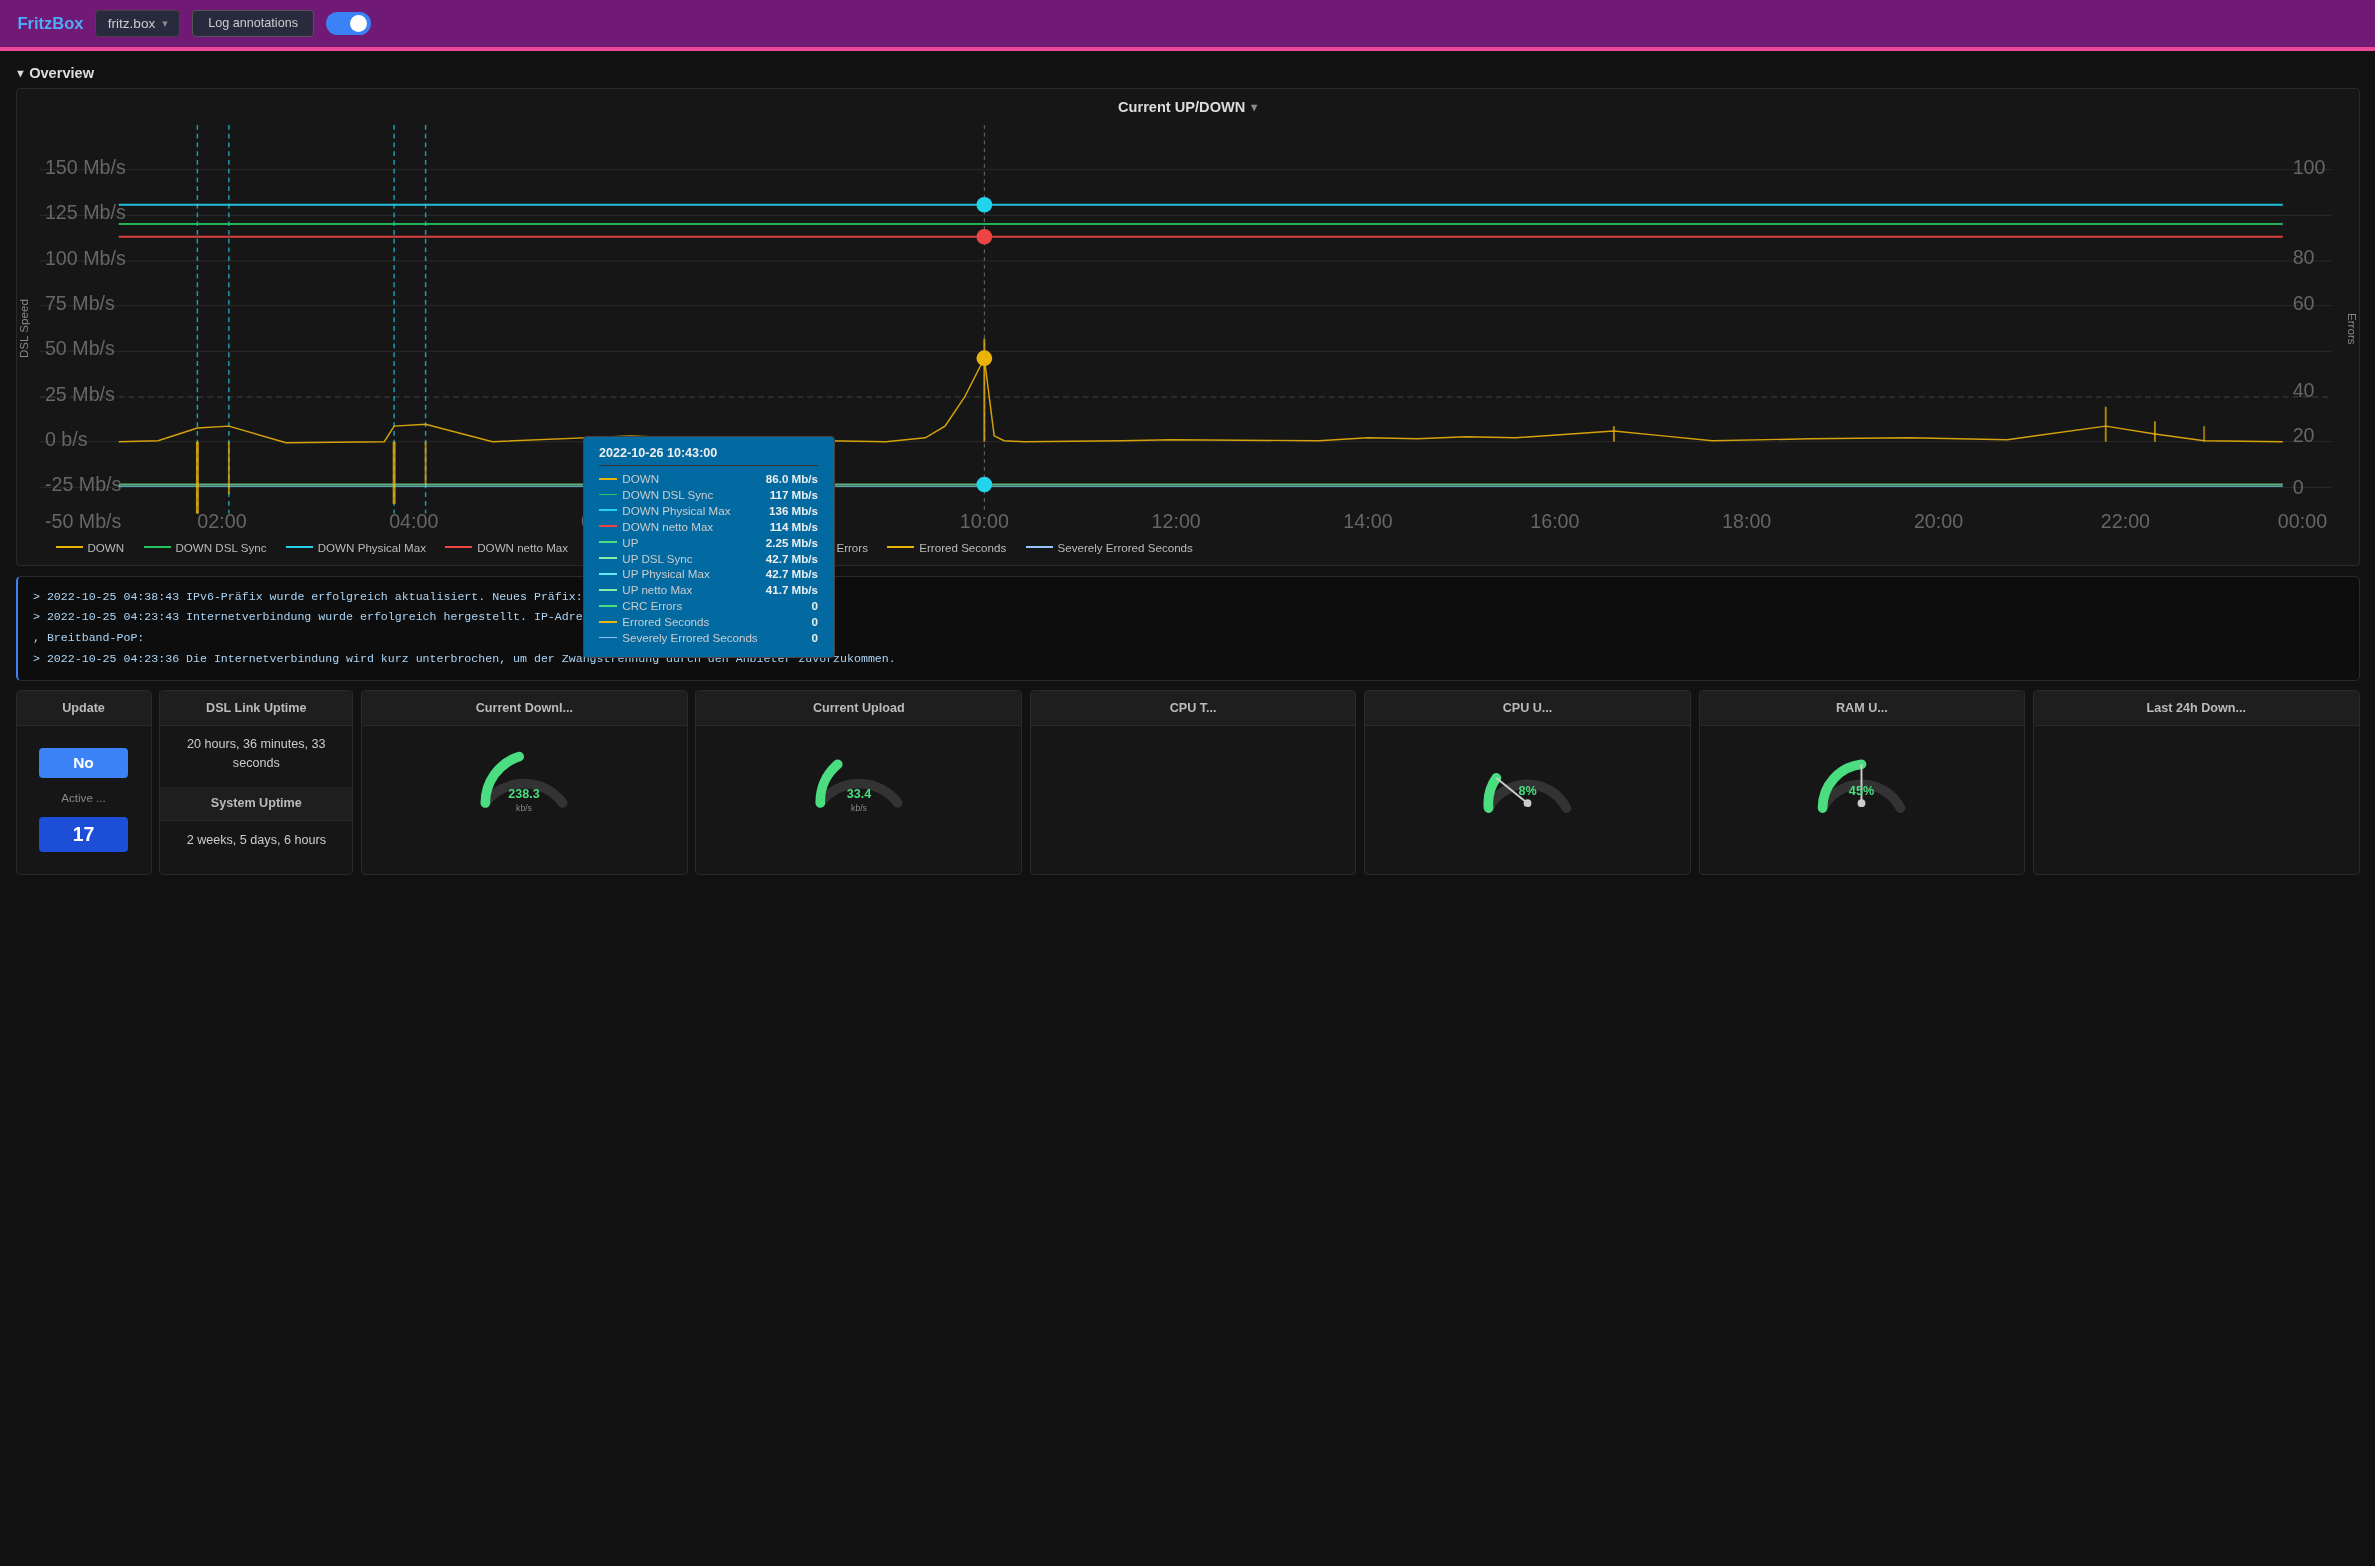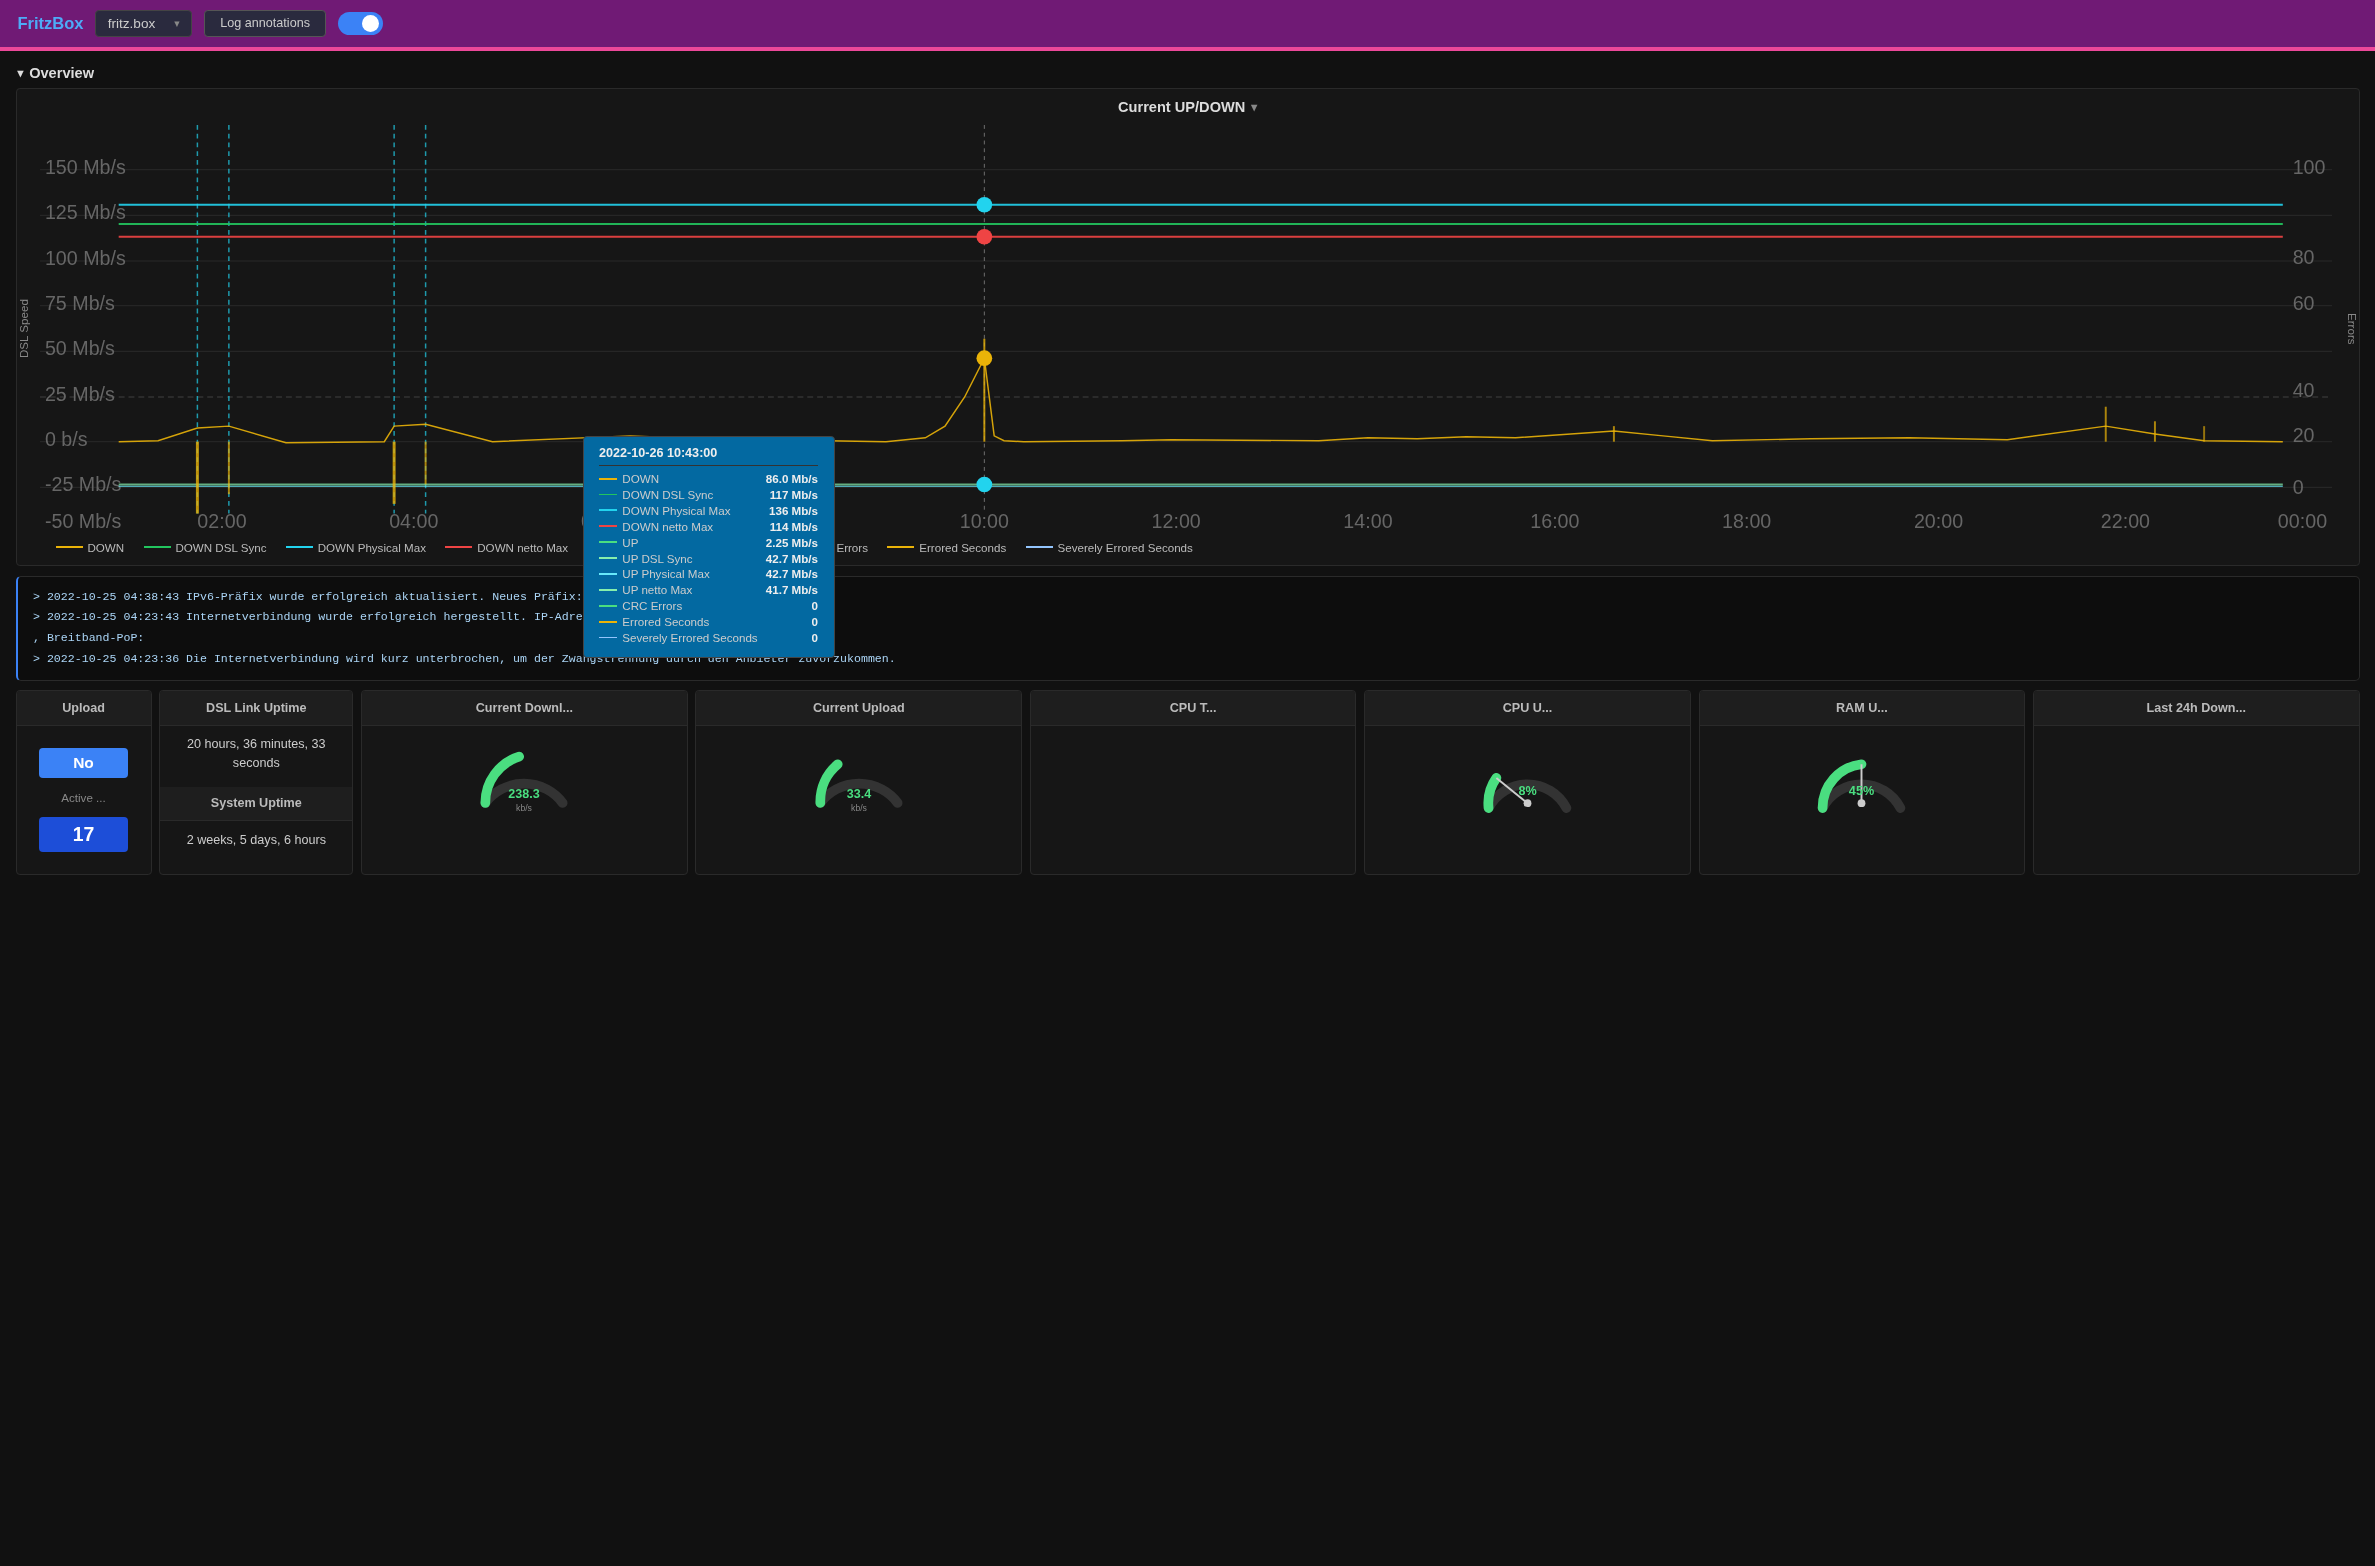--- a/index.html
+++ b/index.html
@@ -31,21 +31,21 @@
     .topbar-hostname {
       background: #2a2a3e;
       border: 1px solid #444;
       border-radius: 3.9px;
       padding: 4.9px 11.6px;
       color: #ccc;
       font-size: 13.6px;
       cursor: pointer;
       display: flex;
       align-items: center;
-      gap: 19px;
+      gap: 7px;
     }
     .topbar-hostname .chevron { font-size: 10.7px; color: #888; }
     .log-annotations-btn {
       background: #2a2a3e;
       border: 1px solid #555;
       border-radius: 3.9px;
       padding: 5.8px 15.5px;
       color: #ccc;
       font-size: 12.6px;
       cursor: pointer;
@@ -510,21 +510,21 @@
 <div class="log-area">
   <div>&gt; 2022-10-25 04:38:43 IPv6-Präfix wurde erfolgreich aktualisiert. Neues Präfix:</div>
   <div>&gt; 2022-10-25 04:23:43 Internetverbindung wurde erfolgreich hergestellt. IP-Adresse:        , DNS-Server:       und       , Gateway:</div>
   <div>                      , Breitband-PoP:</div>
   <div>&gt; 2022-10-25 04:23:36 Die Internetverbindung wird kurz unterbrochen, um der Zwangstrennung durch den Anbieter zuvorzukommen.</div>
 </div>
 
 <div class="bottom-panels">
 
   <div class="panel" style="max-width:136px;">
-    <div class="panel-header">Upload</div>
+    <div class="panel-header">Update</div>
     <div class="panel-body">
       <button class="panel-btn btn-blue">No</button>
       <div style="font-size:11.6px;color:#888;margin:5.8px 0 1.9px;">Active ...</div>
       <button class="panel-btn btn-small-blue">17</button>
     </div>
   </div>
 
   <div class="panel" style="max-width:194px;">
     <div class="panel-header">DSL Link Uptime</div>
     <div class="panel-body">

